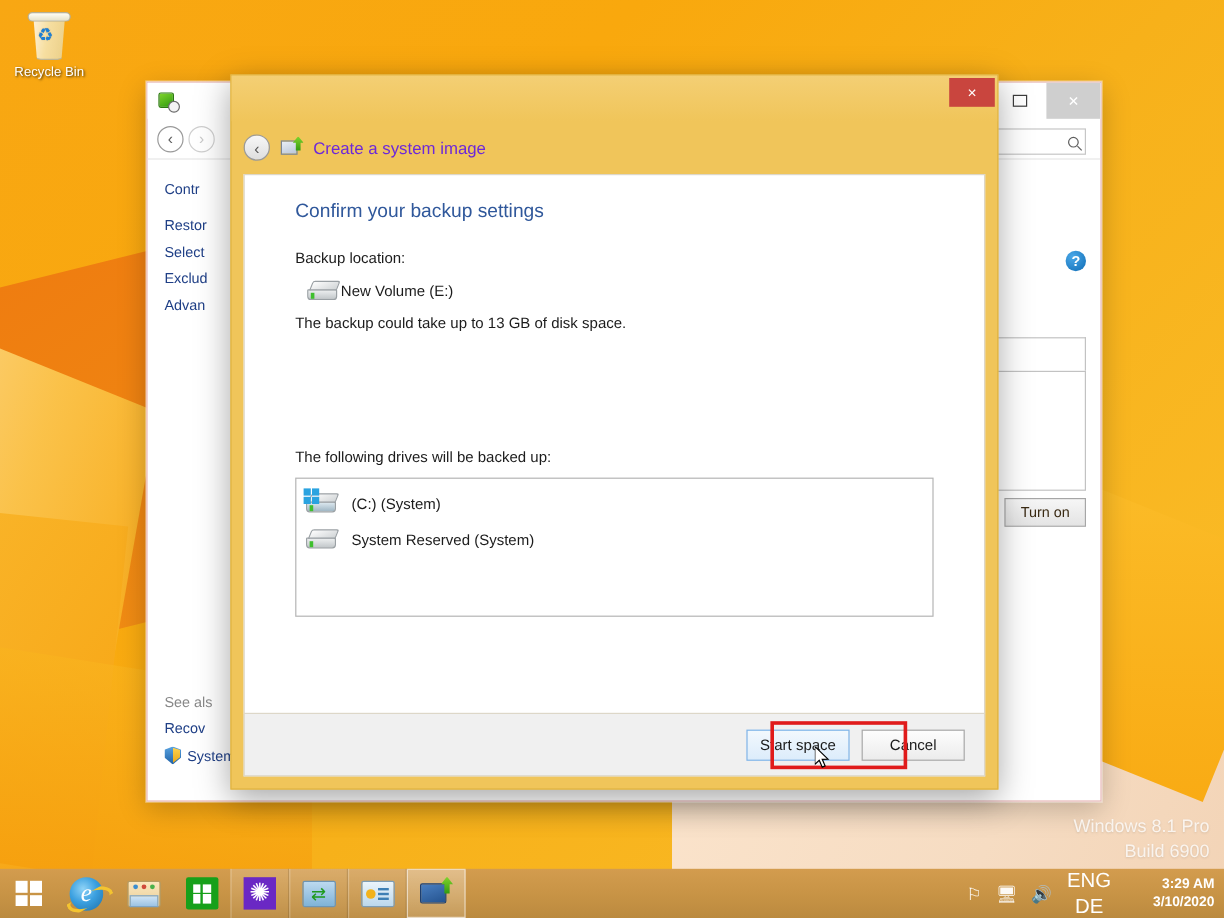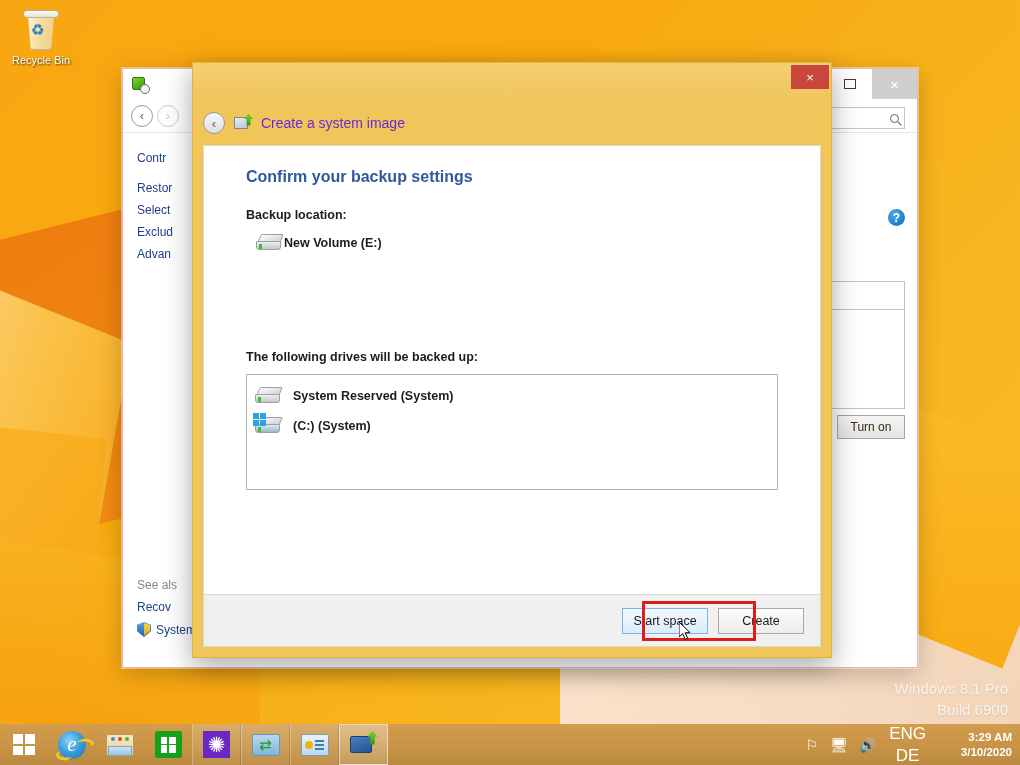--- a/index.html
+++ b/index.html
@@ -257,21 +257,20 @@
   }
   #dlg-title {
     font-size: 14px; color: #6d28d9; text-align: right;
   }
   #dlg-content {
     flex: 1; margin: 0 10px;
     background: #fff;
     border: 1px solid #ddd7c8;
     padding: 22px 0 0 0;
     position: relative;
-    font-weight: bold;
   }
   #dlg-h1 {
     font-size: 16px; color: #30589b;
     padding-left: 42px; margin-bottom: 22px;
   }
   .dlg-text {
     font-size: 12.5px; color: #1c1c1c;
     padding-left: 42px;
   }
   #loc-row {
@@ -575,52 +574,53 @@
 
       <div id="loc-row">
         <span class="drive-icon">
           <span class="top"></span>
             <span class="base"></span>
             <span class="led"></span>
         </span>
         <span class="dlg-text" style="padding:0">New Volume (E:)</span>
       </div>
 
+      <div class="dlg-text">The backup could take up to 13 GB of disk space.</div>
 
       <div class="dlg-text" id="drives-label">The following drives will be backed up:</div>
 
       <div id="drive-list">
-        <div class="drive-row">
-          <span class="drive-icon">
-            <span class="top"></span>
-              <span class="base"></span>
-              <span class="led"></span>
-          </span>
-          <span>System Reserved (System)</span>
-        </div>
         <div class="drive-row">
           <span class="drive-icon win">
             <span class="top"></span>
               <span class="base"></span>
               <span class="led"></span>
             <span class="winlogo">
                 <i></i>
                 <i></i>
                 <i></i>
                 <i></i>
               </span>
           </span>
           <span>(C:) (System)</span>
         </div>
+        <div class="drive-row">
+          <span class="drive-icon">
+            <span class="top"></span>
+              <span class="base"></span>
+              <span class="led"></span>
+          </span>
+          <span>System Reserved (System)</span>
+        </div>
       </div>
     </div>
 
     <div id="dlg-footer">
       <div class="dlg-btn primary">Start space</div>
-      <div class="dlg-btn">Create</div>
+      <div class="dlg-btn">Cancel</div>
 
       <div id="highlight-box"></div>
 
       <svg id="cursor" viewBox="0 0 14 20">
         <polygon points="0,0 0,15 3.7,11.6 6.2,17.3 8.6,16.2 6.2,10.8 11,10.6" fill="#ffffff" stroke="#000000" stroke-width="1"></polygon>
       </svg>
     </div>
   </div>
 
   <div id="watermark">

